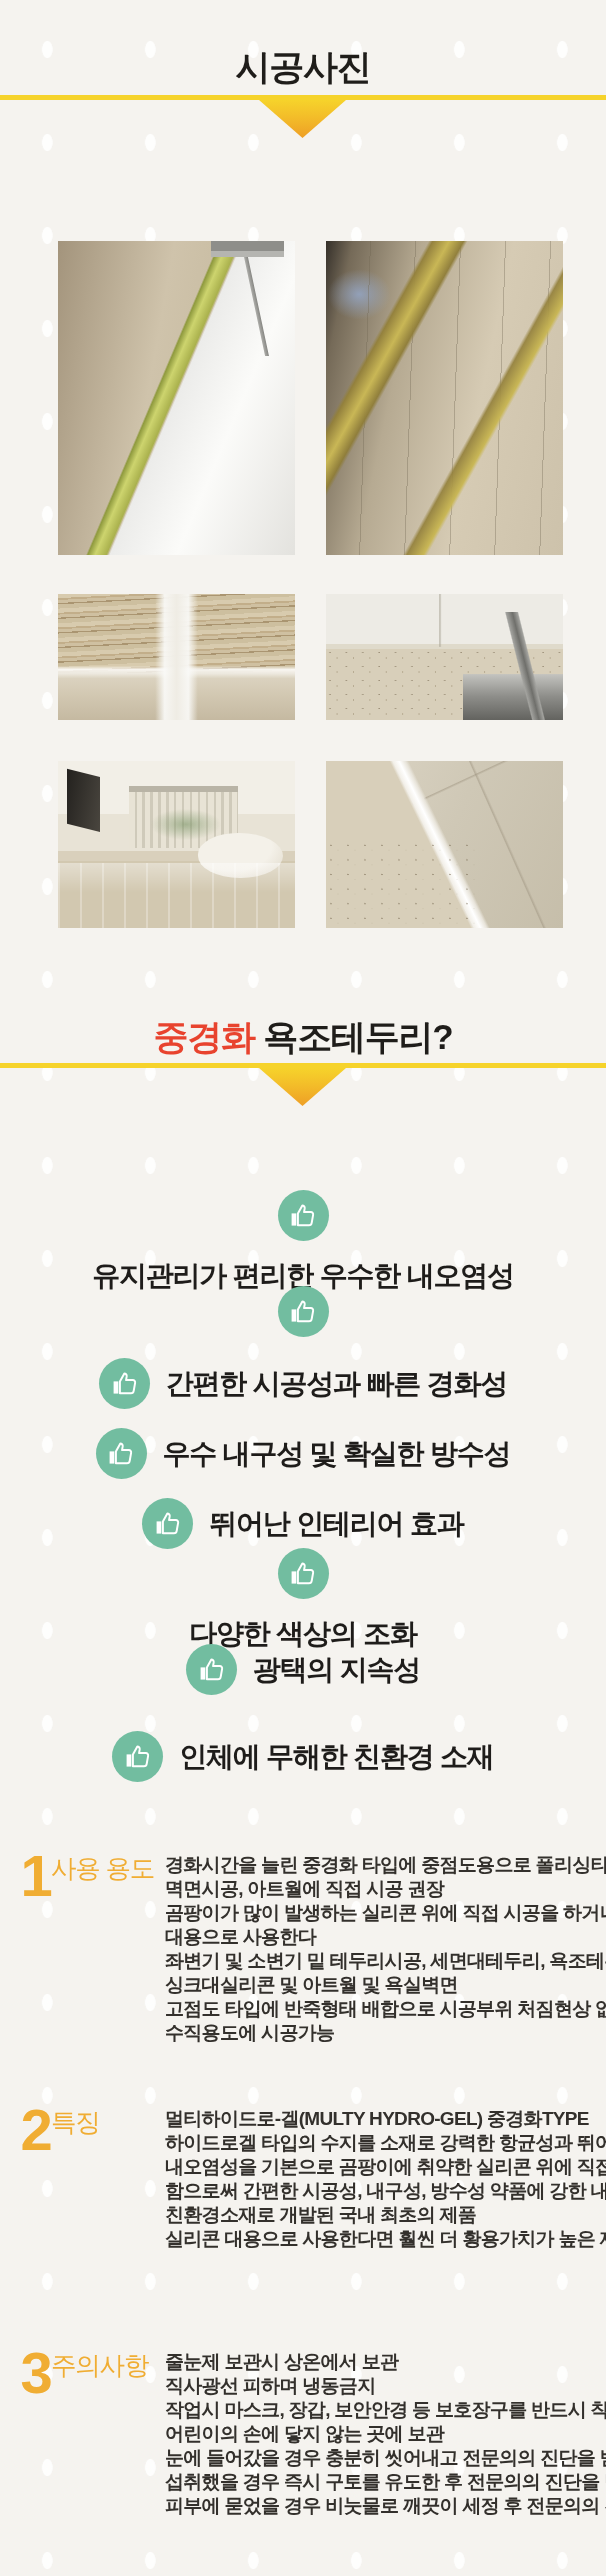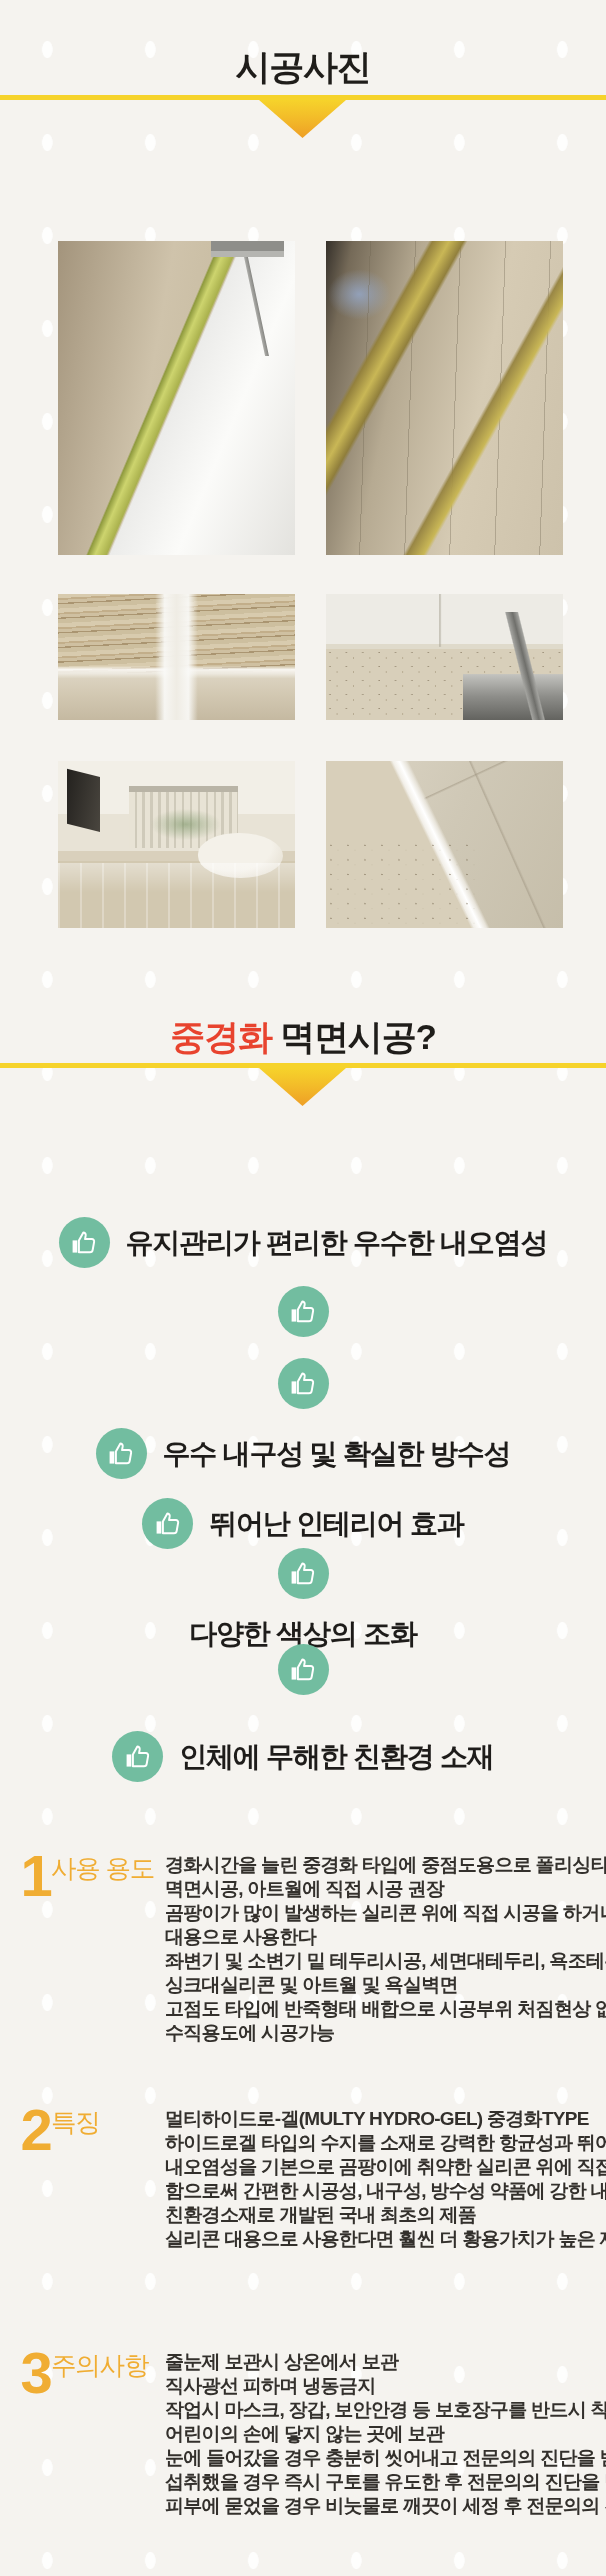--- a/index.html
+++ b/index.html
@@ -148,26 +148,26 @@
   <div class="photo ph3" style="left:58px;top:594px;height:126px;"></div>
   <div class="photo ph4" style="left:326px;top:594px;height:126px;"></div>
   <div class="photo ph5" style="left:58px;top:761px;height:167px;">
     <i class="tv"></i>
     <i class="win"></i>
     <i class="sofa"></i>
   </div>
   <div class="photo ph6" style="left:326px;top:761px;height:167px;"></div>
 
   <div class="abs big-title" style="top:1014px;">
-    <span class="hl">중경화</span><span> 멱면시공?</span>
+    <span class="hl">중경화</span><span> 욕조테두리?</span>
   </div>
   <div class="abs rule" style="top:1063px;"></div>
   <div class="abs arrow-down" style="top:1068px;"></div>
 
-  <div class="feat-row" style="top:1217px;">
+  <div class="feat-row" style="top:1217px;flex-direction:column;">
     <span class="feat-icon">
         <svg viewBox="0 0 24 24">
           <path d="M3.5 10.2h3.6v9.3H3.5z" fill="#fff"></path>
           <path d="M8.3 19.3v-9l3.4-6.1c1 0 1.9.8 1.8 2l-.5 3h5.2c1.1 0 1.9 1 1.7 2.1l-1.1 6.2a2.1 2.1 0 0 1-2.1 1.8z" fill="none" stroke="#fff" stroke-width="1.5" stroke-linejoin="round"></path>
         </svg>
       </span>
     <span class="feat-text">유지관리가 편리한 우수한 내오염성</span>
   </div>
   <div class="feat-row" style="top:1286px;">
     <span class="feat-icon">
@@ -177,20 +177,21 @@
         </svg>
       </span>
   </div>
   <div class="feat-row" style="top:1358px;">
     <span class="feat-icon">
         <svg viewBox="0 0 24 24">
           <path d="M3.5 10.2h3.6v9.3H3.5z" fill="#fff"></path>
           <path d="M8.3 19.3v-9l3.4-6.1c1 0 1.9.8 1.8 2l-.5 3h5.2c1.1 0 1.9 1 1.7 2.1l-1.1 6.2a2.1 2.1 0 0 1-2.1 1.8z" fill="none" stroke="#fff" stroke-width="1.5" stroke-linejoin="round"></path>
         </svg>
       </span>
+    <span class="feat-text">간편한 시공성과 빠른 경화성</span>
   </div>
   <div class="feat-row" style="top:1428px;">
     <span class="feat-icon">
         <svg viewBox="0 0 24 24">
           <path d="M3.5 10.2h3.6v9.3H3.5z" fill="#fff"></path>
           <path d="M8.3 19.3v-9l3.4-6.1c1 0 1.9.8 1.8 2l-.5 3h5.2c1.1 0 1.9 1 1.7 2.1l-1.1 6.2a2.1 2.1 0 0 1-2.1 1.8z" fill="none" stroke="#fff" stroke-width="1.5" stroke-linejoin="round"></path>
         </svg>
       </span>
     <span class="feat-text">우수 내구성 및 확실한 방수성</span>
   </div>
@@ -212,20 +213,21 @@
       </span>
     <span class="feat-text">다양한 색상의 조화</span>
   </div>
   <div class="feat-row" style="top:1644px;">
     <span class="feat-icon">
         <svg viewBox="0 0 24 24">
           <path d="M3.5 10.2h3.6v9.3H3.5z" fill="#fff"></path>
           <path d="M8.3 19.3v-9l3.4-6.1c1 0 1.9.8 1.8 2l-.5 3h5.2c1.1 0 1.9 1 1.7 2.1l-1.1 6.2a2.1 2.1 0 0 1-2.1 1.8z" fill="none" stroke="#fff" stroke-width="1.5" stroke-linejoin="round"></path>
         </svg>
       </span>
+    <span class="feat-text">광택의 지속성</span>
   </div>
   <div class="feat-row" style="top:1731px;text-align:center;">
     <span class="feat-icon">
         <svg viewBox="0 0 24 24">
           <path d="M3.5 10.2h3.6v9.3H3.5z" fill="#fff"></path>
           <path d="M8.3 19.3v-9l3.4-6.1c1 0 1.9.8 1.8 2l-.5 3h5.2c1.1 0 1.9 1 1.7 2.1l-1.1 6.2a2.1 2.1 0 0 1-2.1 1.8z" fill="none" stroke="#fff" stroke-width="1.5" stroke-linejoin="round"></path>
         </svg>
       </span>
     <span class="feat-text">인체에 무해한 친환경 소재</span>
   </div>

